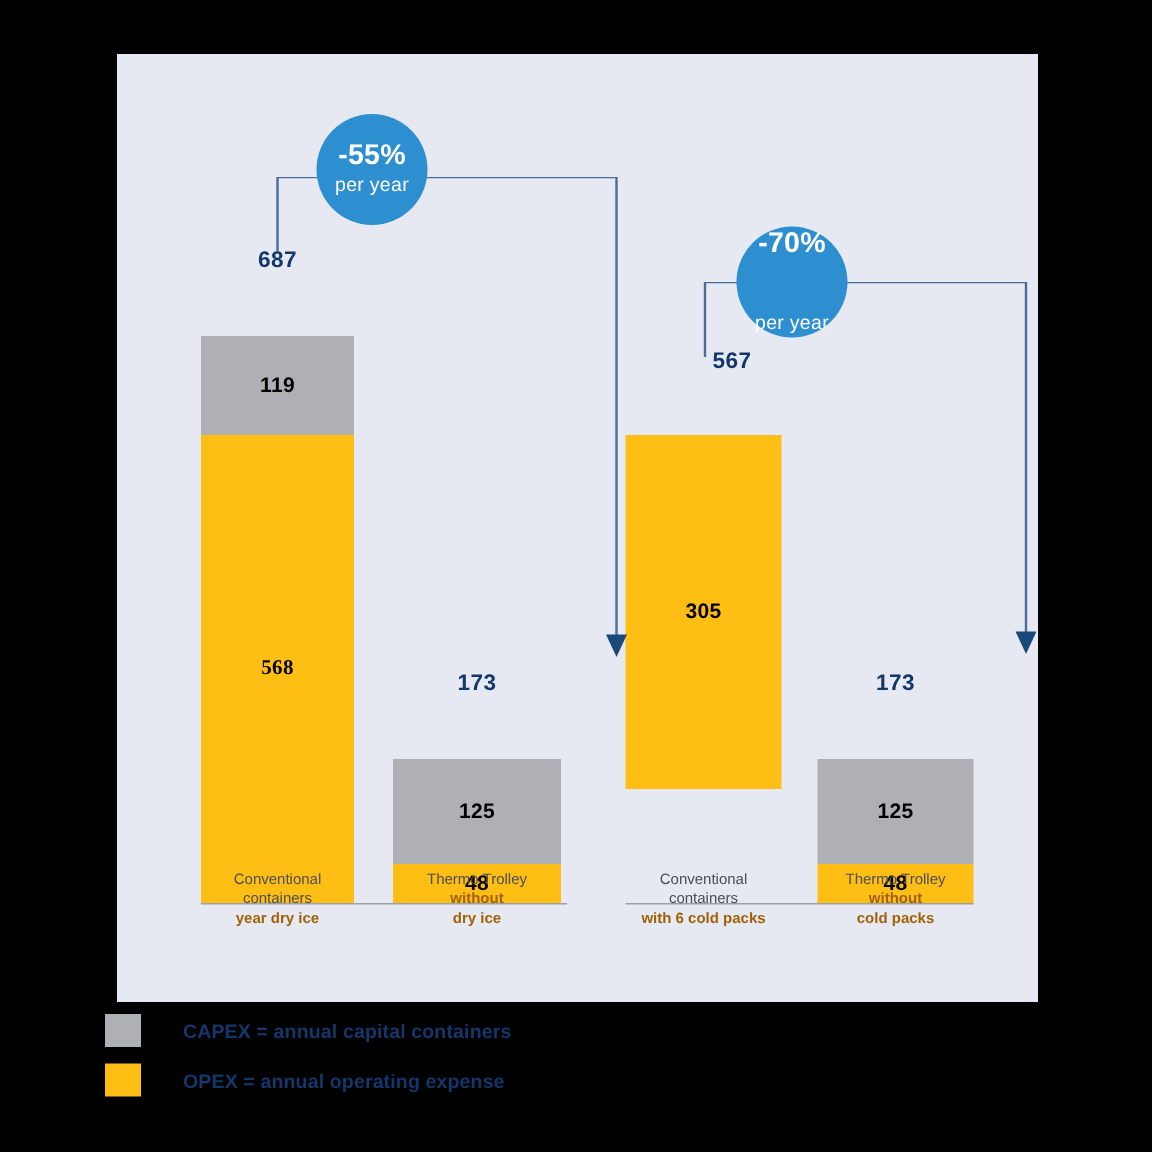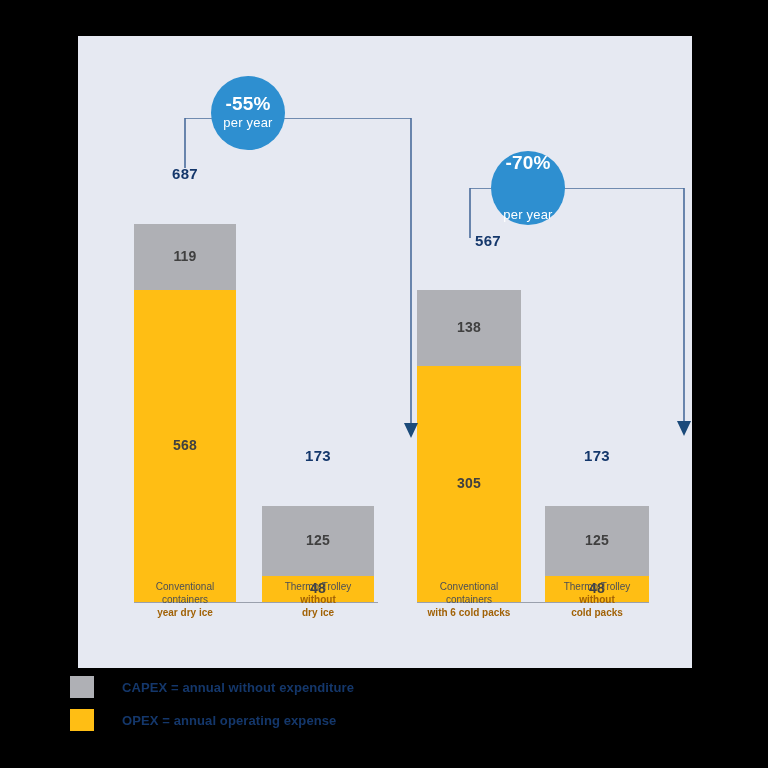--- a/index.html
+++ b/index.html
@@ -49,21 +49,21 @@
     align-items: center;
     justify-content: center;
     box-sizing: border-box;
   }
   .seg.capex { background: #afb0b5; }
   .seg.opex  { background: #ffbe14; }
 
   .seg-label {
     font-size: 14px;
     font-weight: 600;
-    color: #404040;
+    color: #000000;
     letter-spacing: 0.2px;
     text-align: center;
     line-height: 1.25;
     max-width: 32px;
     word-break: break-all;
     white-space: normal;
   }
   .seg.wide .seg-label { max-width: none; word-break: normal; }
 
   
@@ -166,21 +166,21 @@
   <div id="plot">
 
     <div class="baseline" style="left:56px; width:244px;"></div>
     <div class="baseline" style="left:339px; width:232px;"></div>
 
     <div class="total-label" style="left:56px; width:102px; top:129px;">687</div>
     <div class="bar" style="left:56px; width:102px; height:378px;">
       <div class="seg capex" style="height:65.5px;">
         <span class="seg-label">119</span>
       </div>
-      <div class="seg opex wide" style="height:312.5px;">
+      <div class="seg opex wide" style="height:312.5px;font-family:Liberation Serif, serif;">
         <span class="seg-label">568</span>
       </div>
     </div>
     <div class="xlabel" style="left:36px; width:142px; top:544px;">
       <span class="l1">Conventional</span>
       <span class="l2">containers</span>
       <span class="l3">year dry ice</span>
     </div>
 
     <div class="total-label" style="left:184px; width:112px; top:411px;">173</div>
@@ -193,23 +193,20 @@
       </div>
     </div>
     <div class="xlabel" style="left:176px; width:128px; top:544px;">
       <span class="l1">Thermo Trolley</span>
       <span class="l3" style="white-space:pre-line;">without
 dry ice</span>
     </div>
 
     <div class="total-label" style="left:358px; width:104px; top:196px;">567</div>
     <div class="bar" style="left:339px; width:104px; height:312px;">
-      <div class="seg capex wide" style="height:76px;">
-        <span class="seg-label">138</span>
-      </div>
       <div class="seg opex wide" style="height:236px;">
         <span class="seg-label">305</span>
       </div>
     </div>
     <div class="xlabel" style="left:315px; width:152px; top:544px;">
       <span class="l1">Conventional</span>
       <span class="l2">containers</span>
       <span class="l3">with 6 cold packs</span>
     </div>
 
@@ -247,19 +244,19 @@
       <span class="pct">-70%</span>
       <span class="per">per year</span>
     </div>
 
   </div>
 </div>
 
 <div id="legend">
   <div class="legend-row">
     <span class="legend-swatch capex"></span>
-    <span class="legend-text">CAPEX = annual without expenditure</span>
+    <span class="legend-text">CAPEX = annual capital containers</span>
   </div>
   <div class="legend-row">
     <span class="legend-swatch opex"></span>
     <span class="legend-text">OPEX = annual operating expense</span>
   </div>
 </div>
 
 </body></html>

